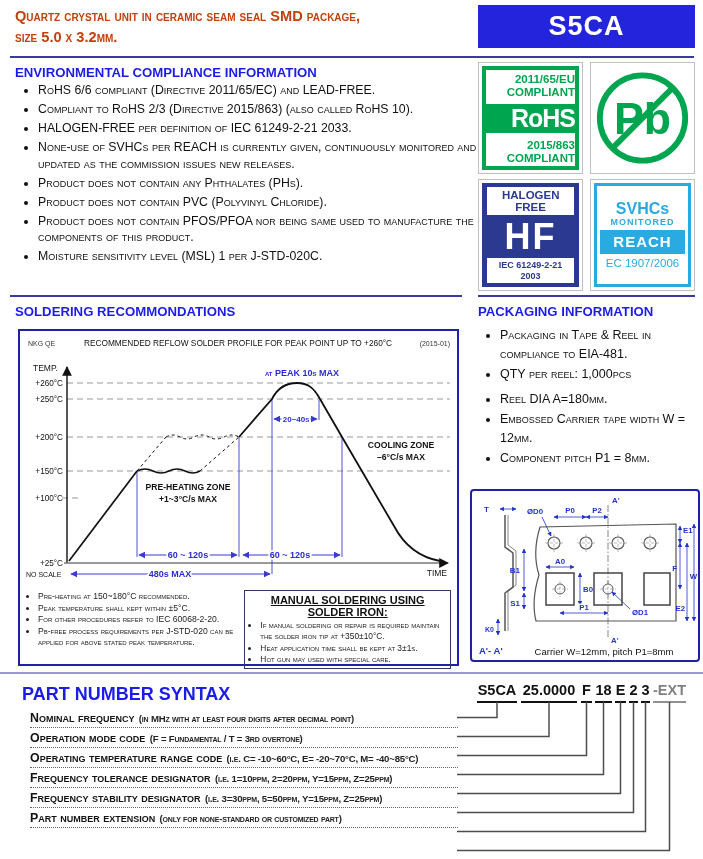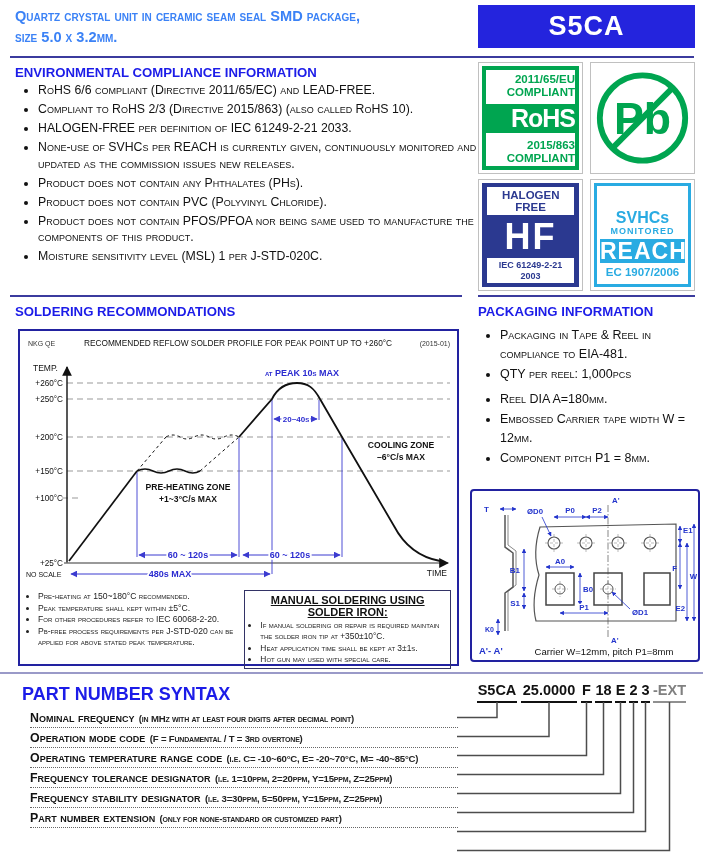--- a/index.html
+++ b/index.html
@@ -1,21 +1,21 @@
 <!DOCTYPE html>
 <html><head>
 <meta charset="utf-8">
 <style>
   html,body{margin:0;padding:0;background:#e8e8e8;}
   .page{position:relative;width:703px;height:859px;background:#fff;margin:0 auto;
         font-family:"Liberation Sans",sans-serif;color:#111;overflow:hidden;}
   .sc{font-variant:small-caps;}
   .abs{position:absolute;}
   
-  .hdr-title{left:15px;top:6px;width:452px;font-size:14.6px;font-weight:bold;line-height:21px;color:#3b82f6;}
+  .hdr-title{left:15px;top:6px;width:452px;font-size:14.6px;font-weight:bold;line-height:21px;color:#c2410c;}
   .code-box{left:478px;top:5px;width:217px;height:43px;background:#2424dd;color:#fff;
             display:flex;align-items:center;justify-content:center;font-size:27px;font-weight:bold;letter-spacing:1px;}
   .rule{background:#3b3b9e;height:2px;}
   .rule-top{left:10px;top:56px;width:684px;}
   .rule-ml{left:10px;top:295px;width:452px;}
   .rule-mr{left:478px;top:295px;width:217px;}
   .rule-bot{left:0;top:672px;width:703px;height:1.5px;background:#9a9ac8;}
   .sect-title{font-size:13.2px;font-weight:bold;color:#1c1ce8;}
   
   .env-list{left:20px;top:82px;width:447px;margin:0;padding:0 0 0 18px;}
@@ -25,25 +25,25 @@
           grid-auto-rows:112px;column-gap:7px;row-gap:5px;}
   .badge-cell{border:1px solid #c0c0c0;background:#fff;padding:3px;box-sizing:border-box;font-variant:normal;}
   .rohs{border:4px solid #00A550;height:100%;box-sizing:border-box;text-align:right;display:flex;flex-direction:column;justify-content:space-between;}
   .rohs-cap{color:#00A550;font-weight:800;font-size:11.5px;line-height:12.5px;padding:3px 0 2px 0;}
   .rohs-mid{background:#00A550;color:#fff;font-weight:800;font-size:25px;line-height:29px;letter-spacing:-1px;}
   .pbcell{display:flex;align-items:center;justify-content:center;height:100%;box-sizing:border-box;}
   .hf{background:#2B3990;height:100%;box-sizing:border-box;text-align:center;display:flex;flex-direction:column;justify-content:space-between;padding:4px 5px;}
   .hf-cap{background:#fff;color:#2B3990;font-weight:800;font-size:11.5px;line-height:12px;padding:2px 15px;}
   .hf-mid{color:#fff;font-weight:800;font-size:36px;line-height:36px;letter-spacing:2px;}
   .hf-bot{background:#fff;color:#2B3990;font-weight:800;font-size:9px;line-height:10.5px;padding:2px 0;}
-  .reach{border:3px solid #29ABE2;height:100%;box-sizing:border-box;background:#fff;text-align:center;padding:5px 2px;display:flex;flex-direction:column;justify-content:flex-end;}
+  .reach{border:3px solid #29ABE2;height:100%;box-sizing:border-box;background:#fff;text-align:center;padding:5px 2px;display:flex;flex-direction:column;justify-content:center;}
   .reach-l1{color:#29ABE2;font-weight:800;font-size:16px;line-height:16px;}
   .reach-l2{color:#29ABE2;font-weight:800;font-size:9px;letter-spacing:1px;line-height:11px;}
-  .reach-mid{background:#29ABE2;color:#fff;font-weight:800;font-size:23px;line-height:24px;letter-spacing:1px;margin:2px 1px;}
-  .reach-l3{color:#29ABE2;font-weight:700;font-size:11.5px;line-height:14px;}
+  .reach-mid{background:#29ABE2;color:#fff;font-weight:800;font-size:15px;line-height:24px;letter-spacing:1px;margin:2px 1px;}
+  .reach-l3{color:#29ABE2;font-weight:400;font-size:11.5px;line-height:14px;}
   
   .chart-box{left:18px;top:329px;width:441px;height:337px;border:2.5px solid #2222a0;box-sizing:border-box;background:#fff;}
   .chart-notes{display:flex;justify-content:space-between;padding:2px 6px 0 6px;}
   .chart-notes ul{margin:2px 0 0 0;padding:0 0 0 12px;width:212px;}
   .chart-notes li{font-size:8.6px;line-height:11.6px;color:#222;}
   .manual-box{width:200px;border:1.4px solid #333366;padding:3px 5px;margin-top:1px;}
   .manual-box .mtitle{font-size:11px;font-weight:bold;text-decoration:underline;text-align:center;font-variant:normal;}
   .manual-box ul{margin:2px 0 0 0;padding:0 0 0 10px;width:auto !important;}
   .manual-box li{font-size:8.4px;line-height:11.3px;}
   

